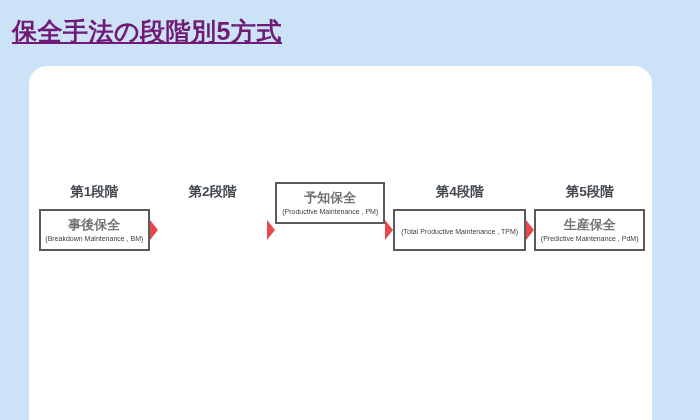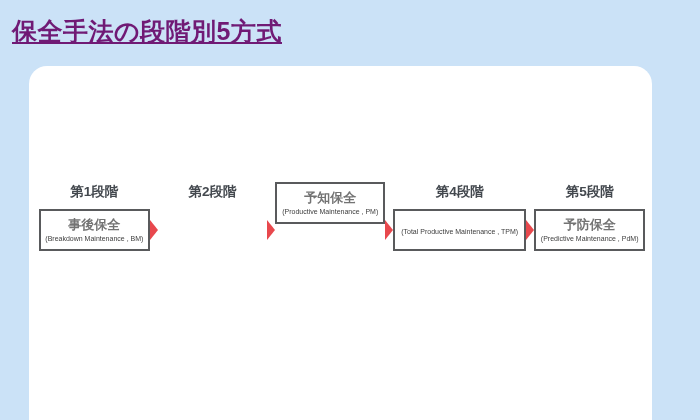--- a/index.html
+++ b/index.html
@@ -145,19 +145,19 @@
       </div>
     </div>
 
     <div class="arrow-cell">
       <span class="arrow-right"></span>
     </div>
 
     <div class="stage w113">
       <div class="stage-label">第5段階</div>
       <div class="stage-box">
-        <div class="box-title">予防保全</div>
+        <div class="box-title">生産保全</div>
         <div class="box-subtitle">(Predictive Maintenance , PdM)</div>
       </div>
     </div>
 
   </div>
 </div>
 
 </body></html>

